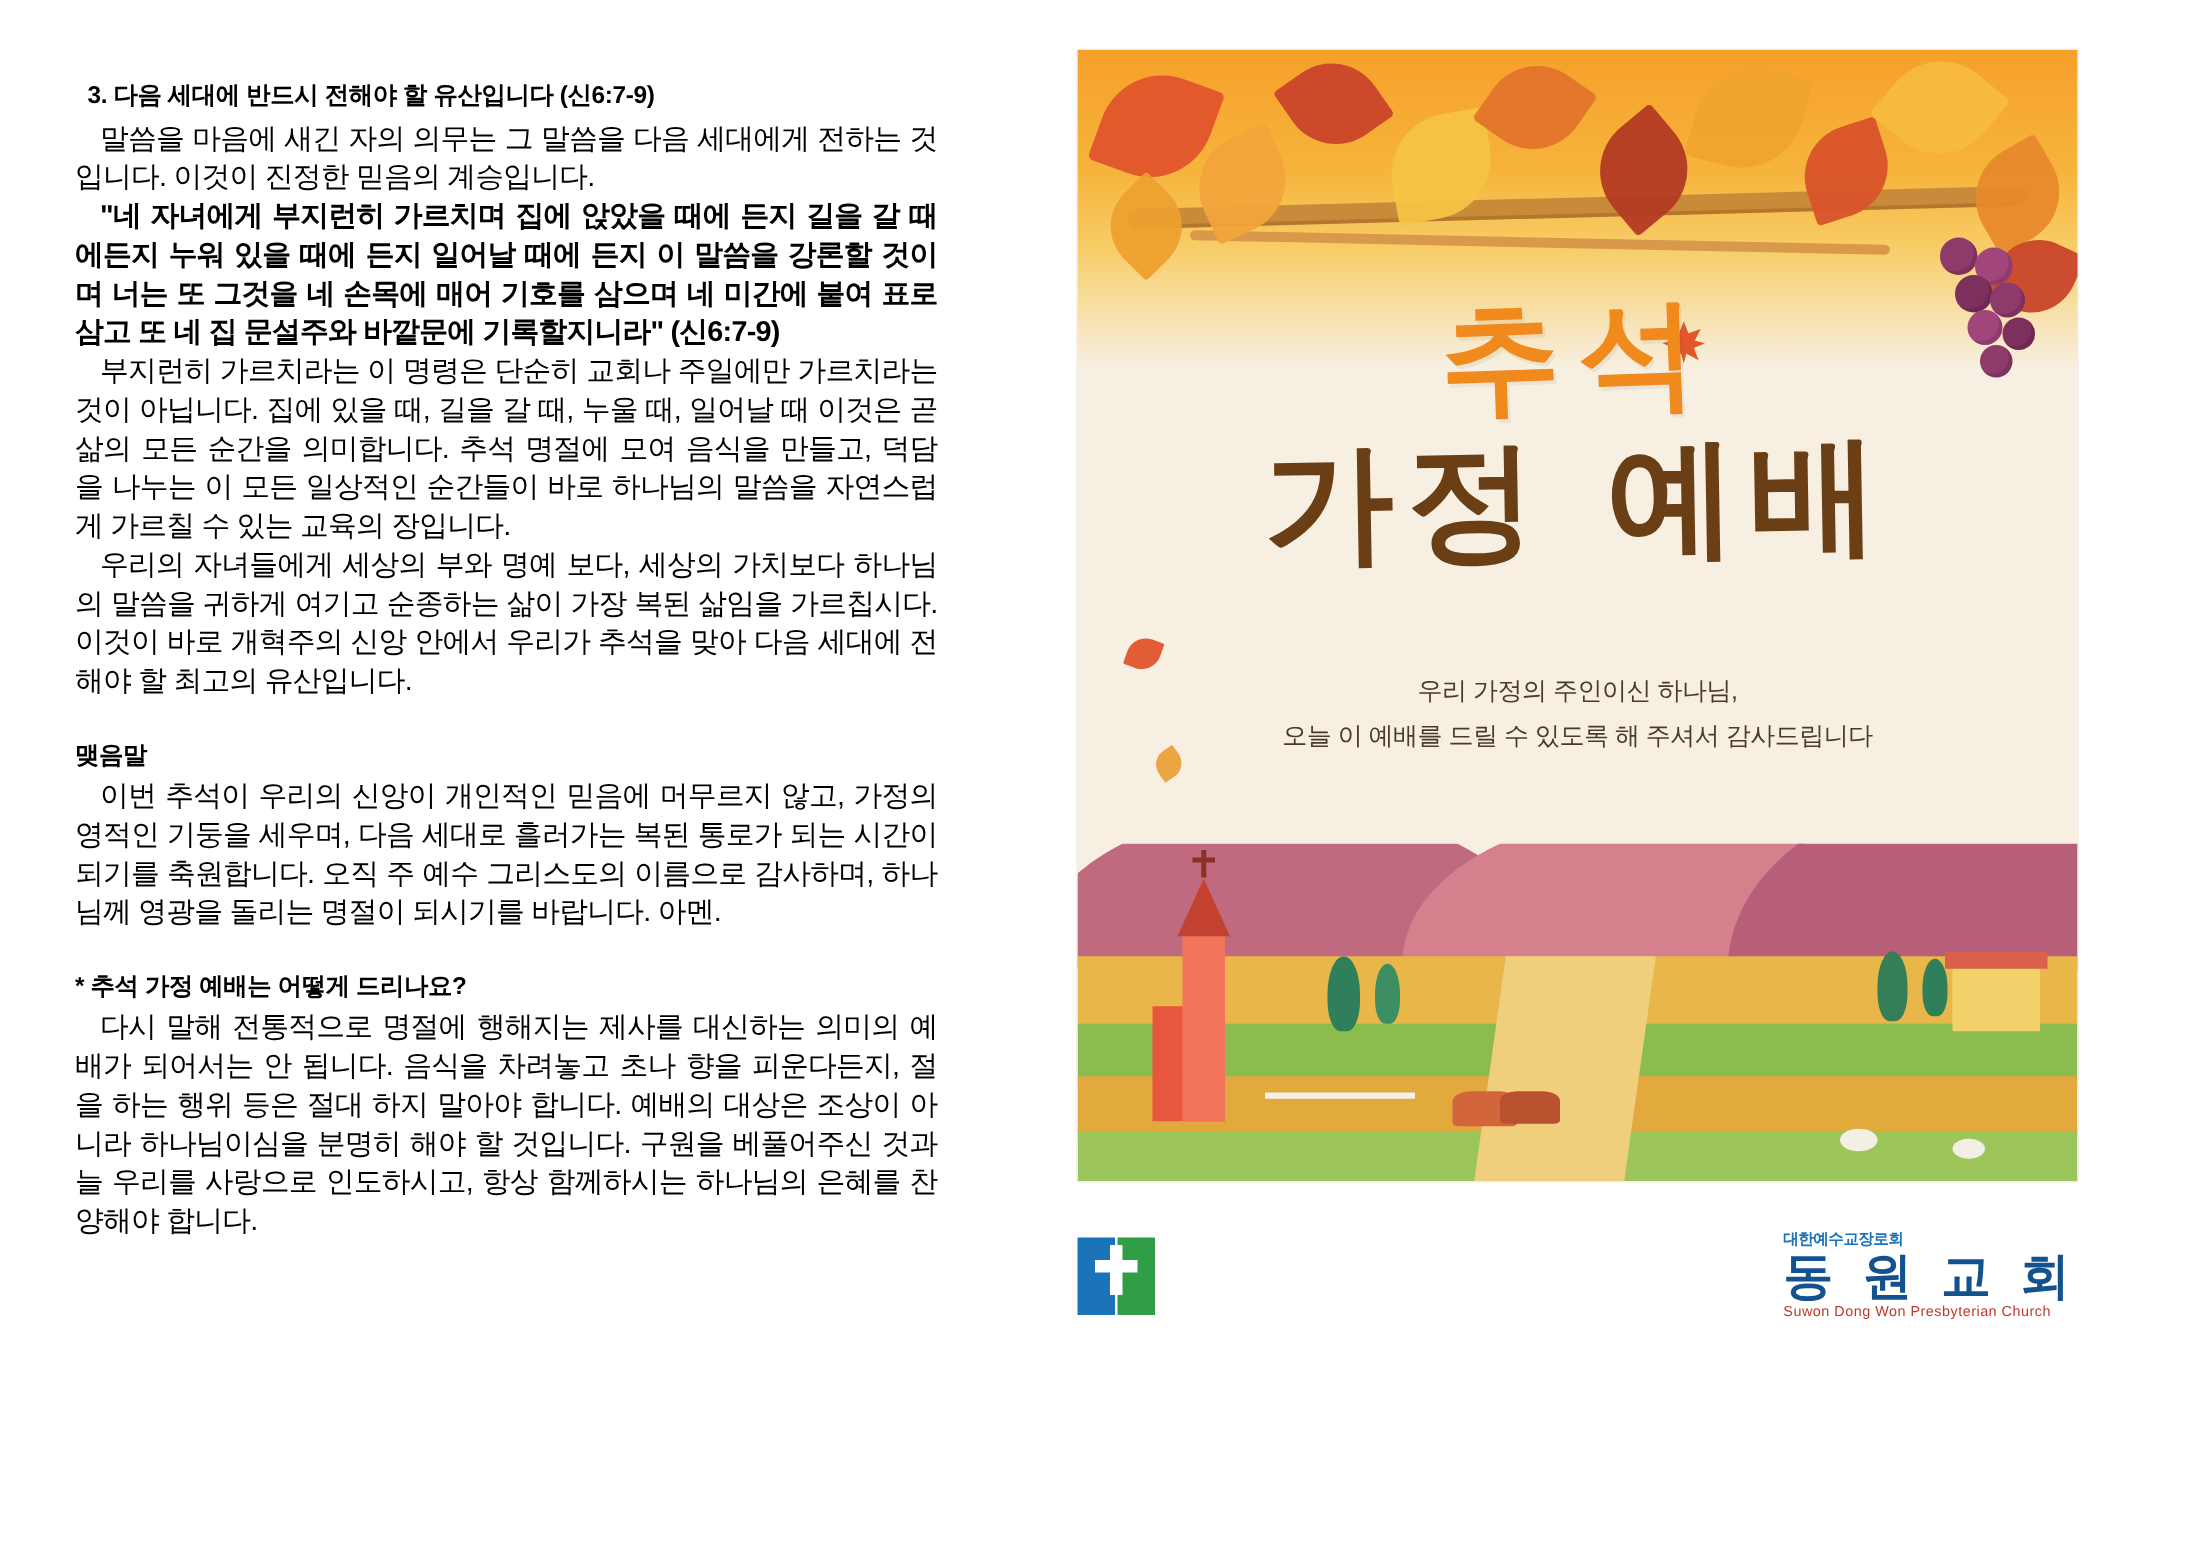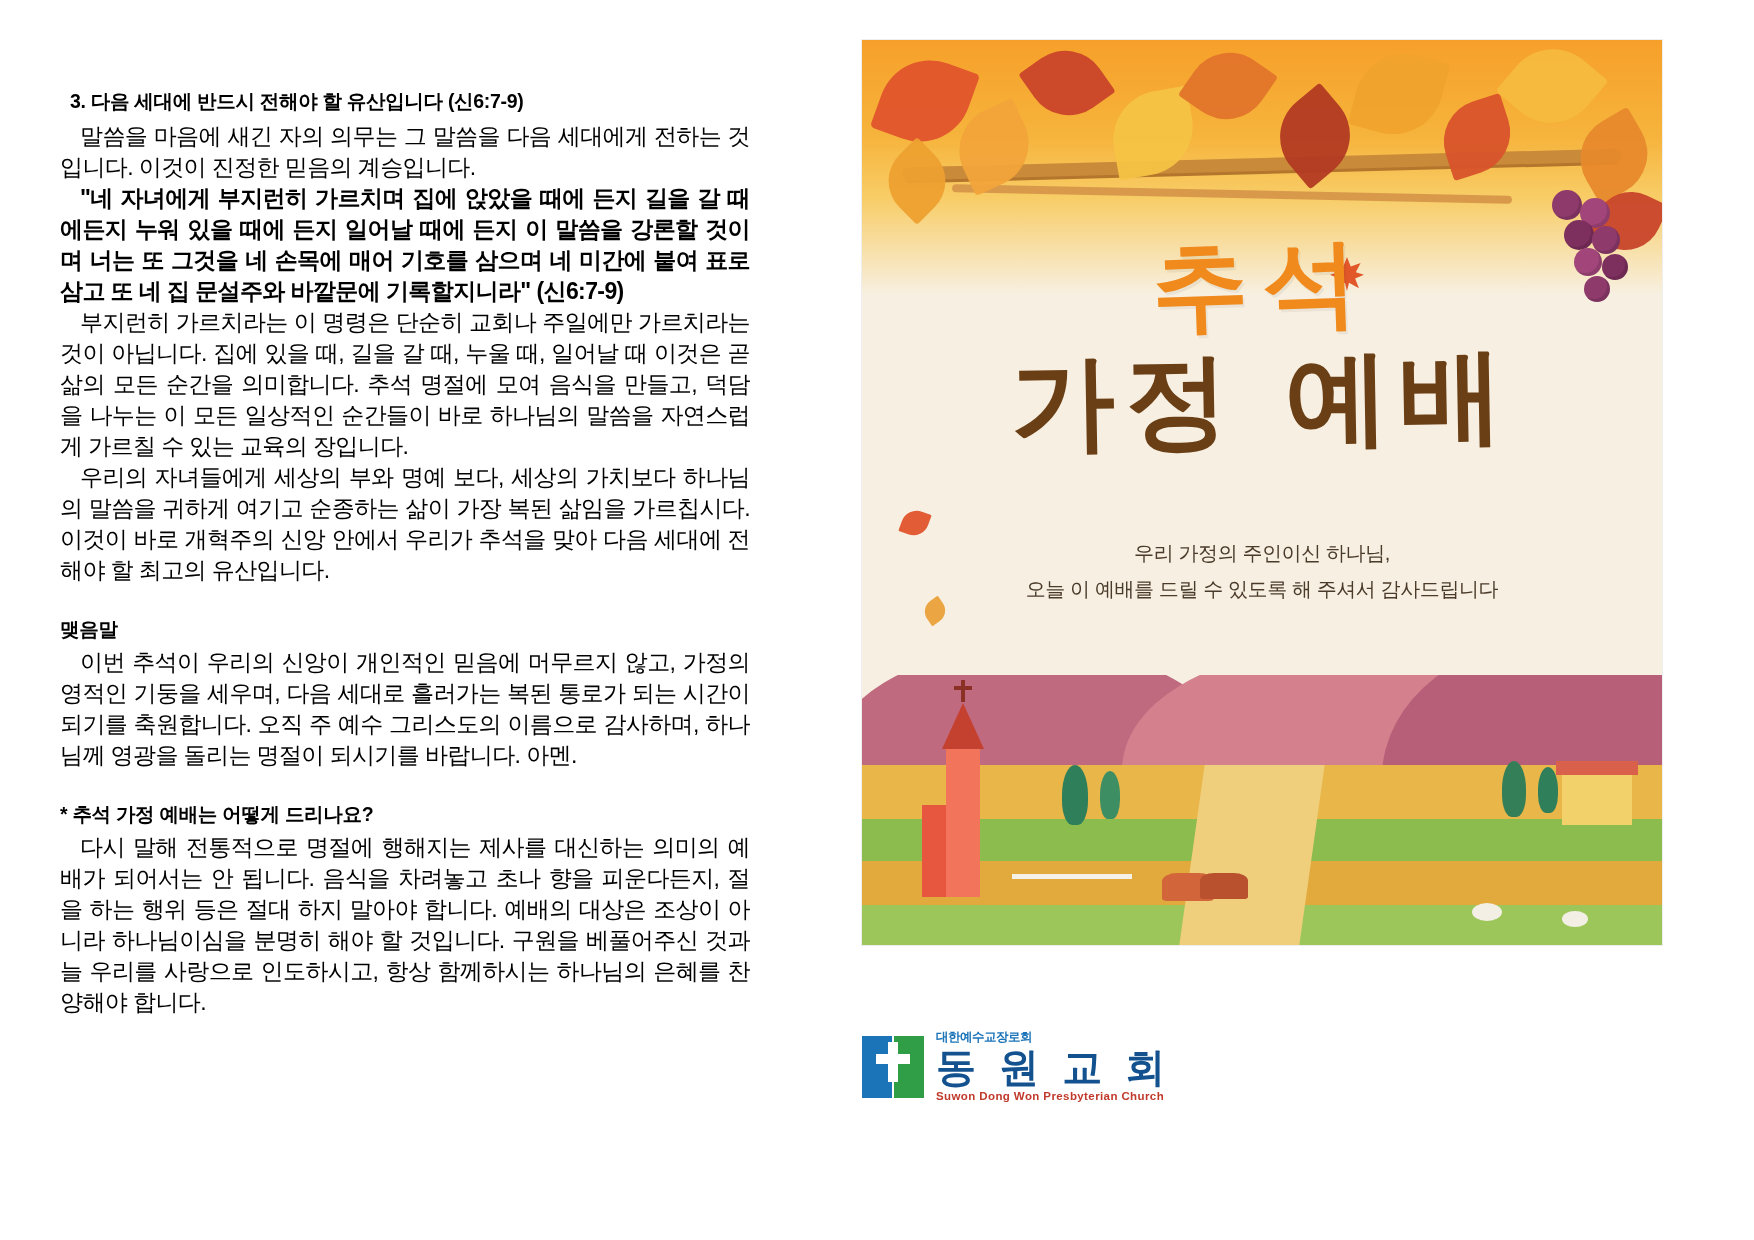--- a/index.html
+++ b/index.html
@@ -20,21 +20,20 @@
     width: 1754px;
     height: 1240px;
     display: flex;
   }
 
   
   .left-col {
     width: 820px;
     padding: 62px 0 0 60px;
     box-sizing: border-box;
-    margin-top: 26px;
   }
   .heading {
     font-size: 19.5px;
     font-weight: bold;
     letter-spacing: -0.3px;
     margin: 0 0 6px 10px;
     color: #000;
   }
   .para {
     font-size: 23px;
@@ -236,24 +235,24 @@
   .horse {
     position: absolute;
     background: #d2653a;
     border-radius: 30% 30% 10% 10%;
   }
 
   
   .logo-row {
     position: absolute;
     left: 42px;
-    top: 1031px;
+    top: 985px;
     width: 800px;
     display: flex;
-    justify-content: flex-start;
+    justify-content: space-between;
     align-items: center;
   }
   .logo-mark {
     width: 62px; height: 62px;
     position: relative;
     margin-right: 12px;
   }
   .logo-mark .lm-left {
     position: absolute; left: 0; top: 0;
     width: 30px; height: 62px;
@@ -284,21 +283,20 @@
     font-size: 40px;
     font-weight: bold;
     color: #13528f;
     letter-spacing: 6px;
   }
   .logo-eng {
     font-size: 11.5px;
     color: #c0392b;
     letter-spacing: 0.4px;
     margin-top: 4px;
-    font-weight: bold;
   }
 </style>
 </head>
 <body>
 
 <div class="page">
 
   <div class="left-col">
 
     <div class="heading">3. 다음 세대에 반드시 전해야 할 유산입니다 (신6:7-9)</div>

